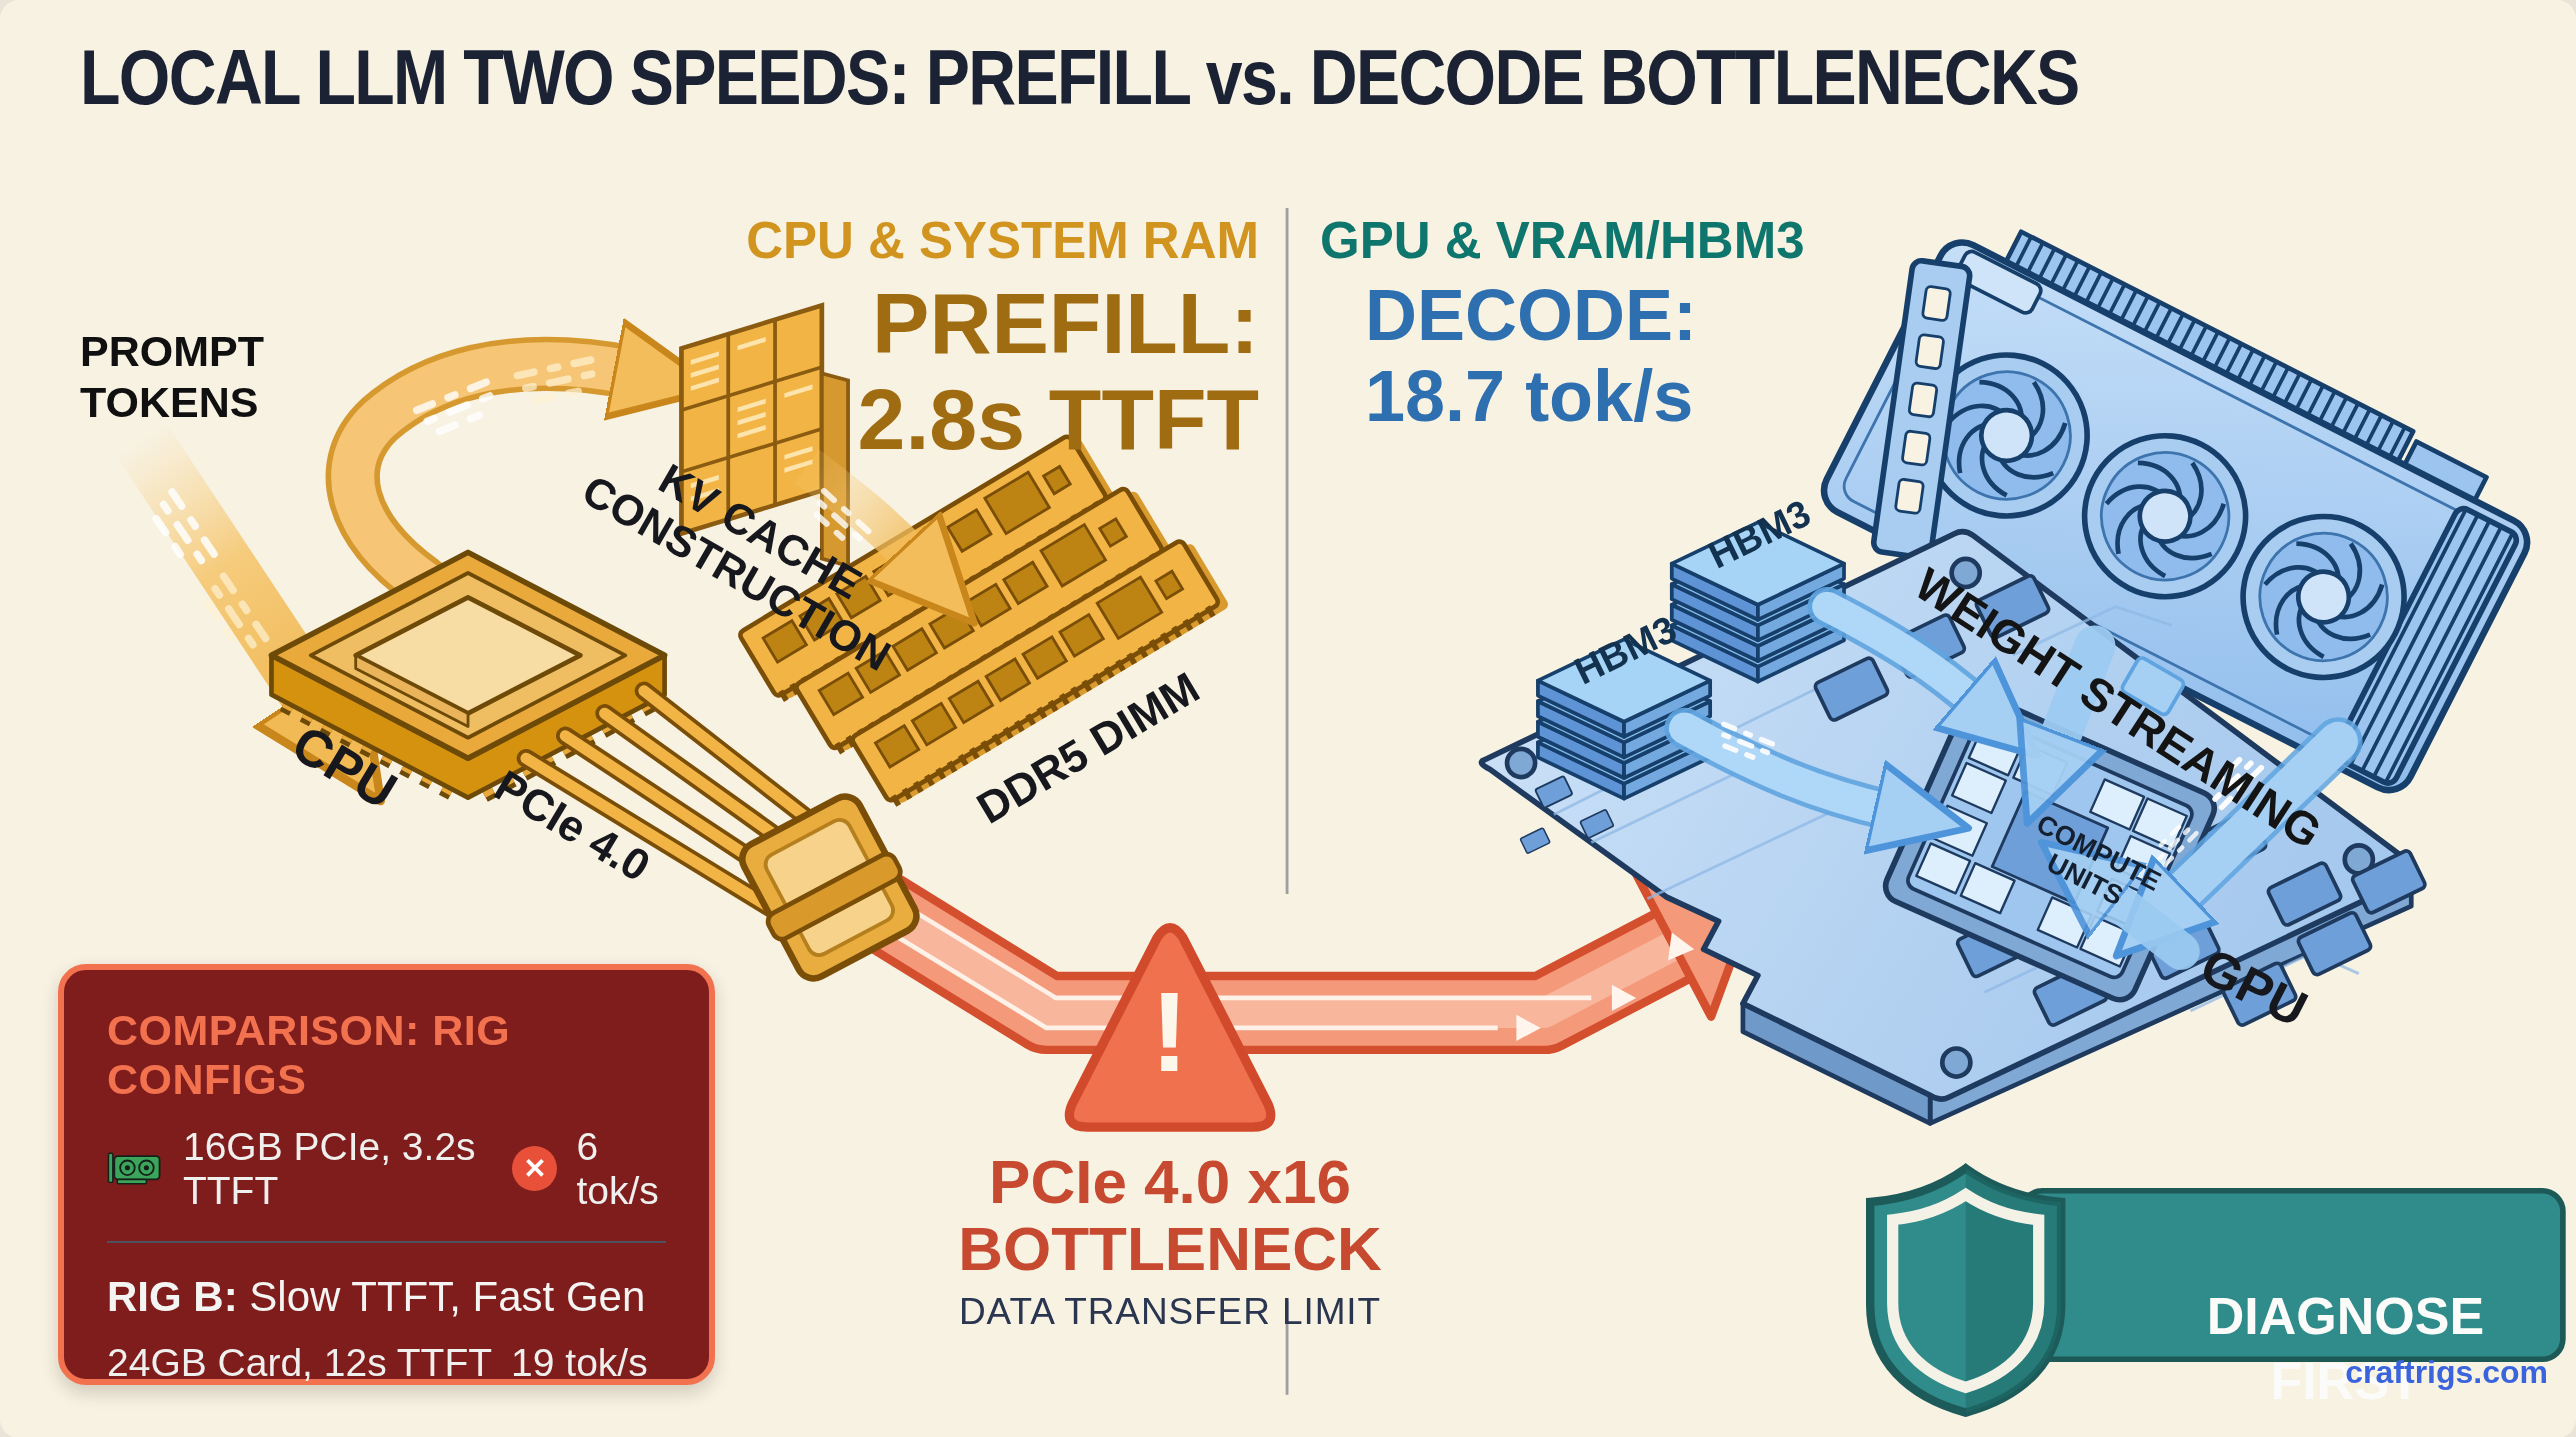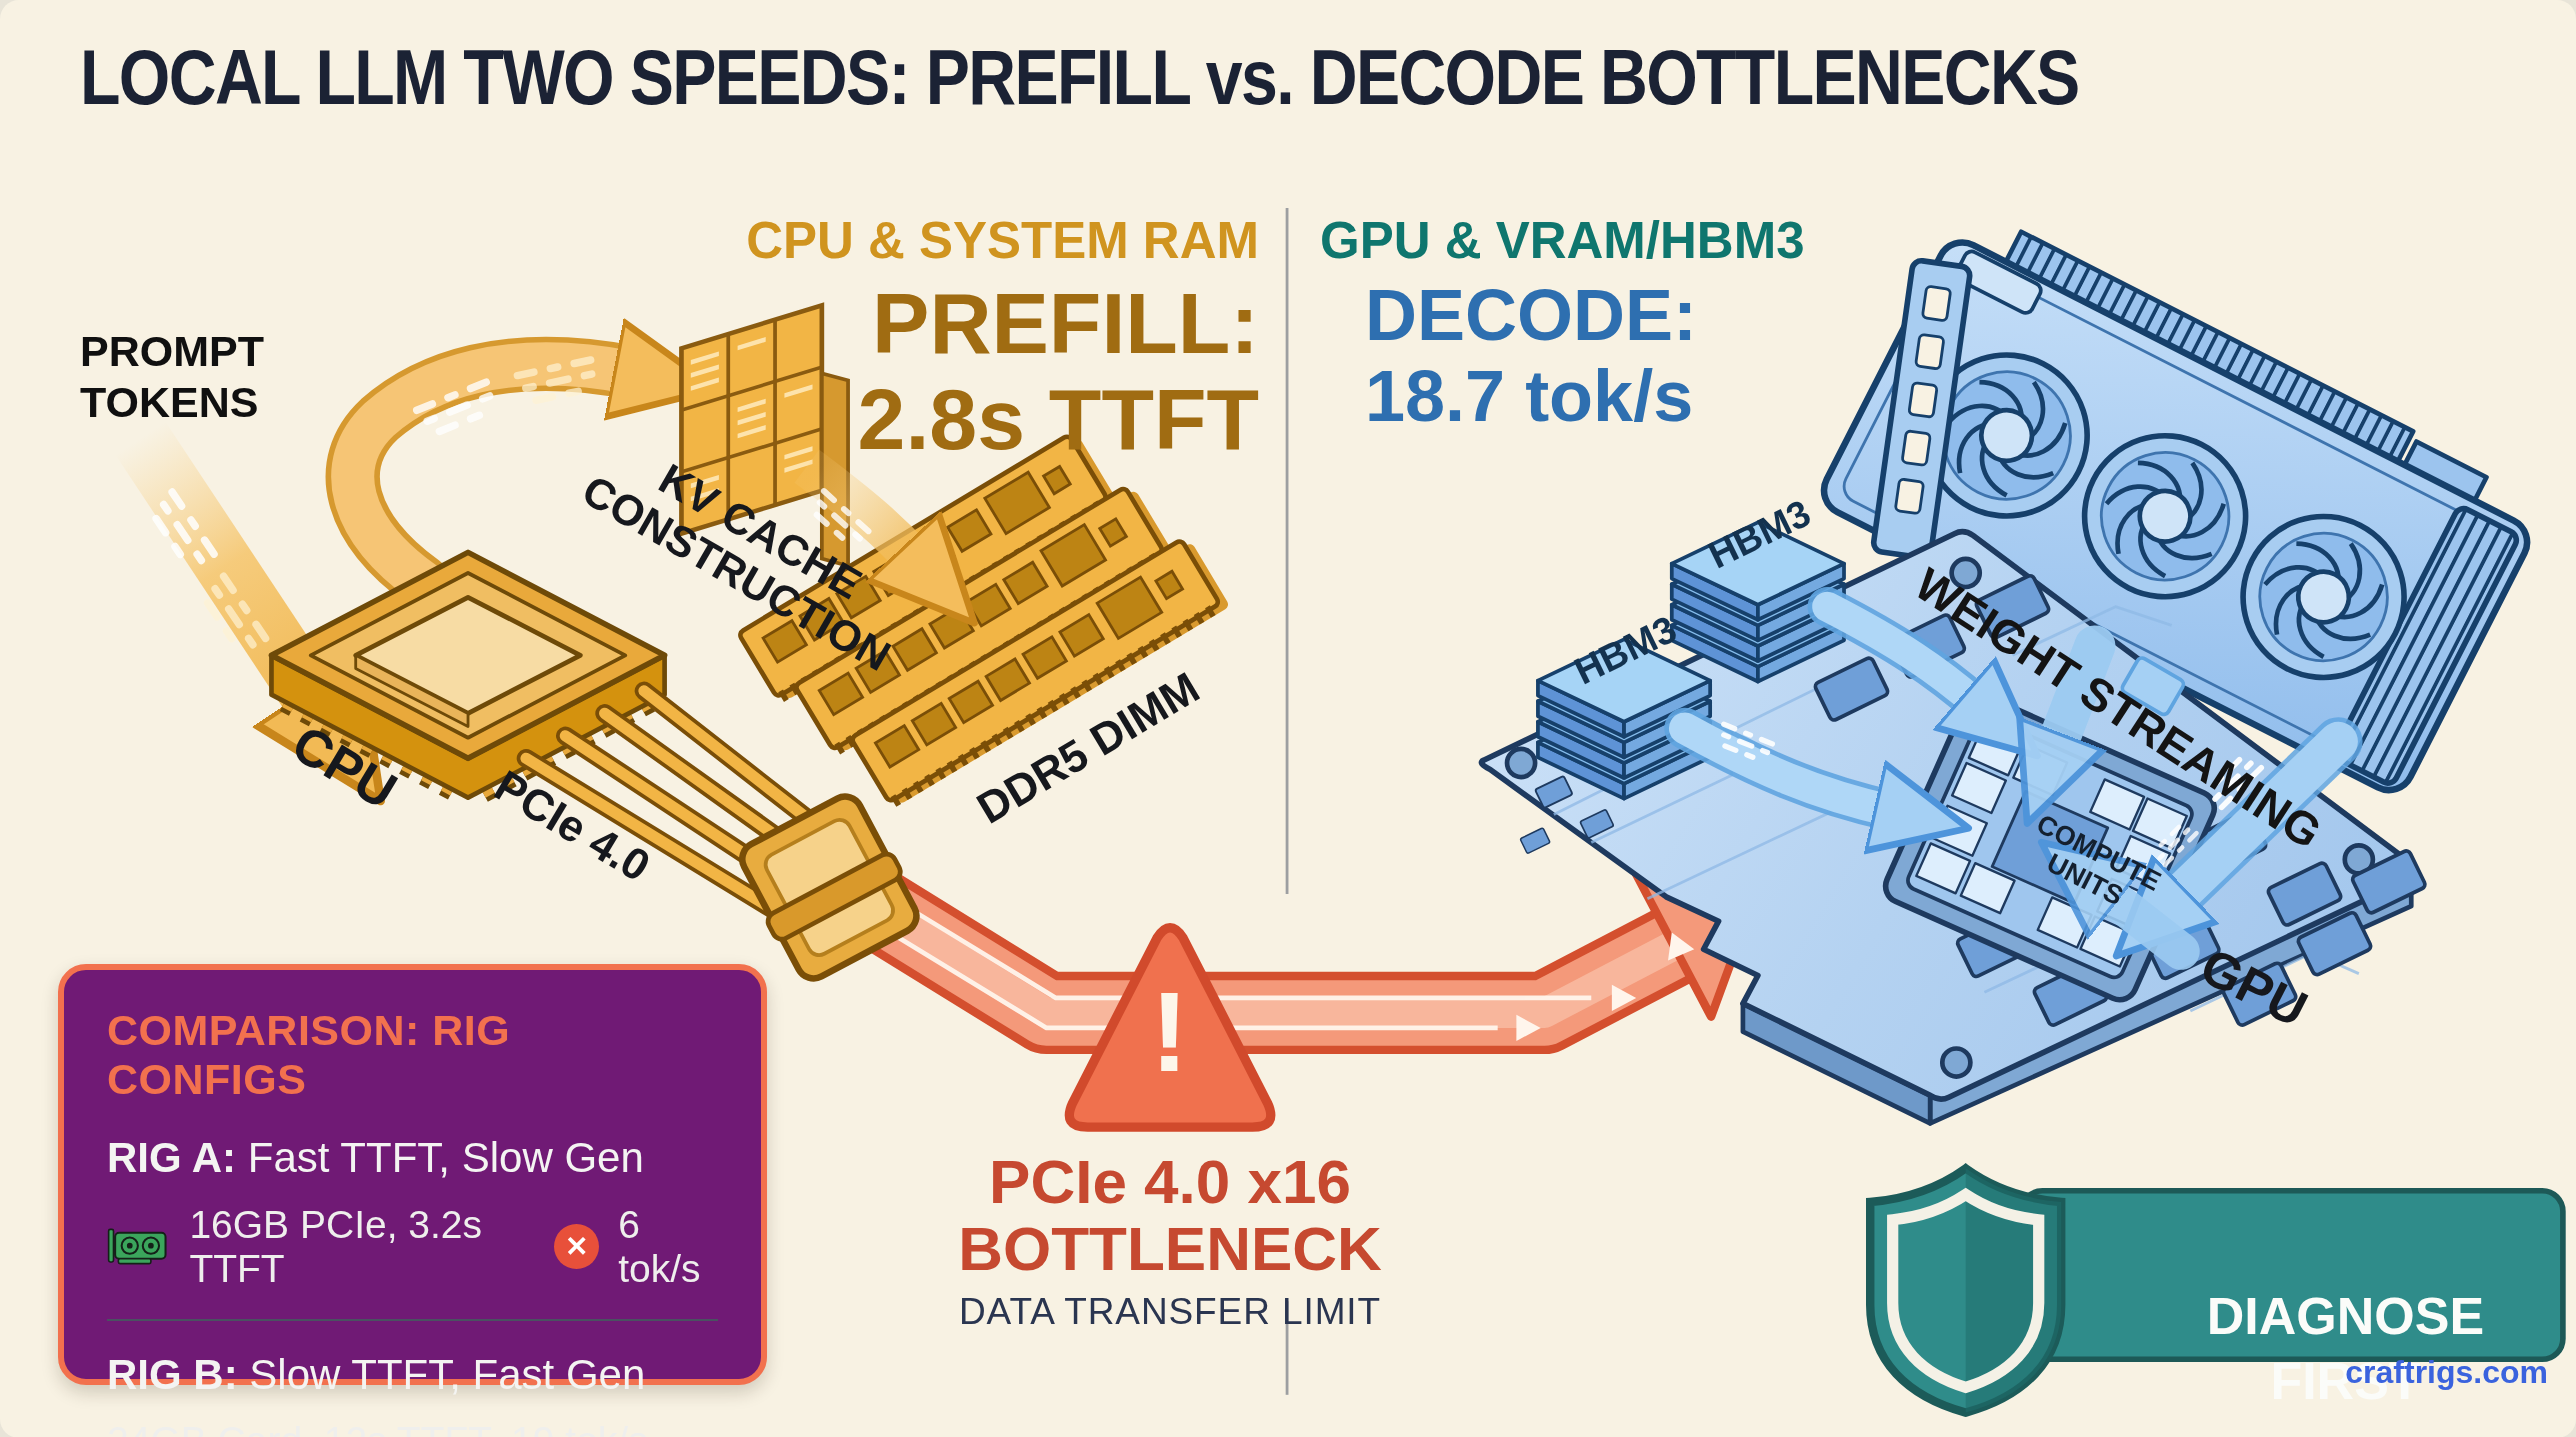--- a/index.html
+++ b/index.html
@@ -21,22 +21,22 @@
   #ddr5-label{left:938px;top:723px;width:300px;font-size:44px;transform:rotate(-31deg);}
   .hbm{width:159px;font-size:38px;color:#13324F;transform:rotate(-26deg);text-align:center;}
   #hbm1{left:1546px;top:629px;} #hbm2{left:1680px;top:513px;}
   #weight-streaming{left:1837px;top:683px;width:562px;font-size:46px;transform:rotate(33deg);color:#141414;}
   #compute-units{left:1998px;top:837px;width:187px;font-size:27px;line-height:1.1;transform:rotate(27deg);color:#14202F;}
   #gpu-label{left:2179px;top:959px;width:150px;font-size:51px;transform:rotate(27deg);}
   #bang{left:1136px;top:968px;width:67px;font-size:114px;color:#FDF6EA;text-align:center;}
   #bottleneck-title{left:889px;top:1149px;width:562px;font-size:62px;line-height:1.08;color:#C64930;}
   #bottleneck-sub{left:889px;top:1275px;width:562px;font-size:37px;font-weight:400;
                   letter-spacing:0.9px;color:#2A3550;margin-top:16px;}
-  #panel{position:absolute;left:58px;top:964px;width:709px;height:421px;box-sizing:border-box;
-         background:#701a75;border:6.6px solid #F2714E;border-radius:28px;
+  #panel{position:absolute;left:58px;top:964px;width:657px;height:421px;box-sizing:border-box;
+         background:#7f1d1d;border:6.6px solid #F2714E;border-radius:28px;
          padding:36px 43px 28px 43px;display:flex;flex-direction:column;
          box-shadow:0 7.5px 17px rgba(40,30,10,.18);}
   #panel .hdr{color:#F2714E;font-size:43px;font-weight:700;letter-spacing:0.5px;}
   #panel .rigline{margin-top:30px;font-size:42px;color:#F4F4F2;}
   #panel .rigline b{font-weight:700;} #panel .rigline span{font-weight:400;}
   #panel .row{margin-top:20.6px;display:flex;align-items:center;gap:19px;font-size:39px;color:#EFEFED;font-weight:400;}
   #panel .sep{margin-top:28px;border-top:2.8px solid #4A5161;}
   .stbadge{display:inline-flex;width:45px;height:45px;border-radius:50%;align-items:center;justify-content:center;
            color:#fff;font-size:28px;font-weight:700;flex:0 0 auto;}
   .bad{background:#E8503A;}
@@ -393,23 +393,20 @@
 <div id="gpu-label" class="lbl ctr">GPU</div>
 
 <div id="bang" class="lbl">!</div>
 <div id="bottleneck-title" class="lbl ctr">PCIe 4.0 x16
 BOTTLENECK</div>
 <div id="bottleneck-sub" class="lbl ctr">DATA TRANSFER LIMIT</div>
 
 <div id="panel">
   <div class="hdr">COMPARISON: RIG CONFIGS</div>
 
-  <div class="rigline">
-    <b>RIG A:</b><span> Fast TTFT, Slow Gen</span>
-  </div>
   <div class="row">
     <svg width="73" height="51" viewBox="0 0 78 54">
       <rect x="2" y="6" width="6" height="40" rx="2" fill="#3BA55C" stroke="#142018" stroke-width="2"></rect>
       <rect x="10" y="10" width="62" height="32" rx="5" fill="#3BA55C" stroke="#142018" stroke-width="2.5"></rect>
       <rect x="14" y="42" width="40" height="6" rx="2" fill="#3BA55C" stroke="#142018" stroke-width="2"></rect>
       <circle cx="28" cy="26" r="10" fill="none" stroke="#142018" stroke-width="2.5"></circle>
       <circle cx="54" cy="26" r="10" fill="none" stroke="#142018" stroke-width="2.5"></circle>
       <circle cx="28" cy="26" r="3.5" fill="#142018"></circle>
           <circle cx="54" cy="26" r="3.5" fill="#142018"></circle>
     </svg>

